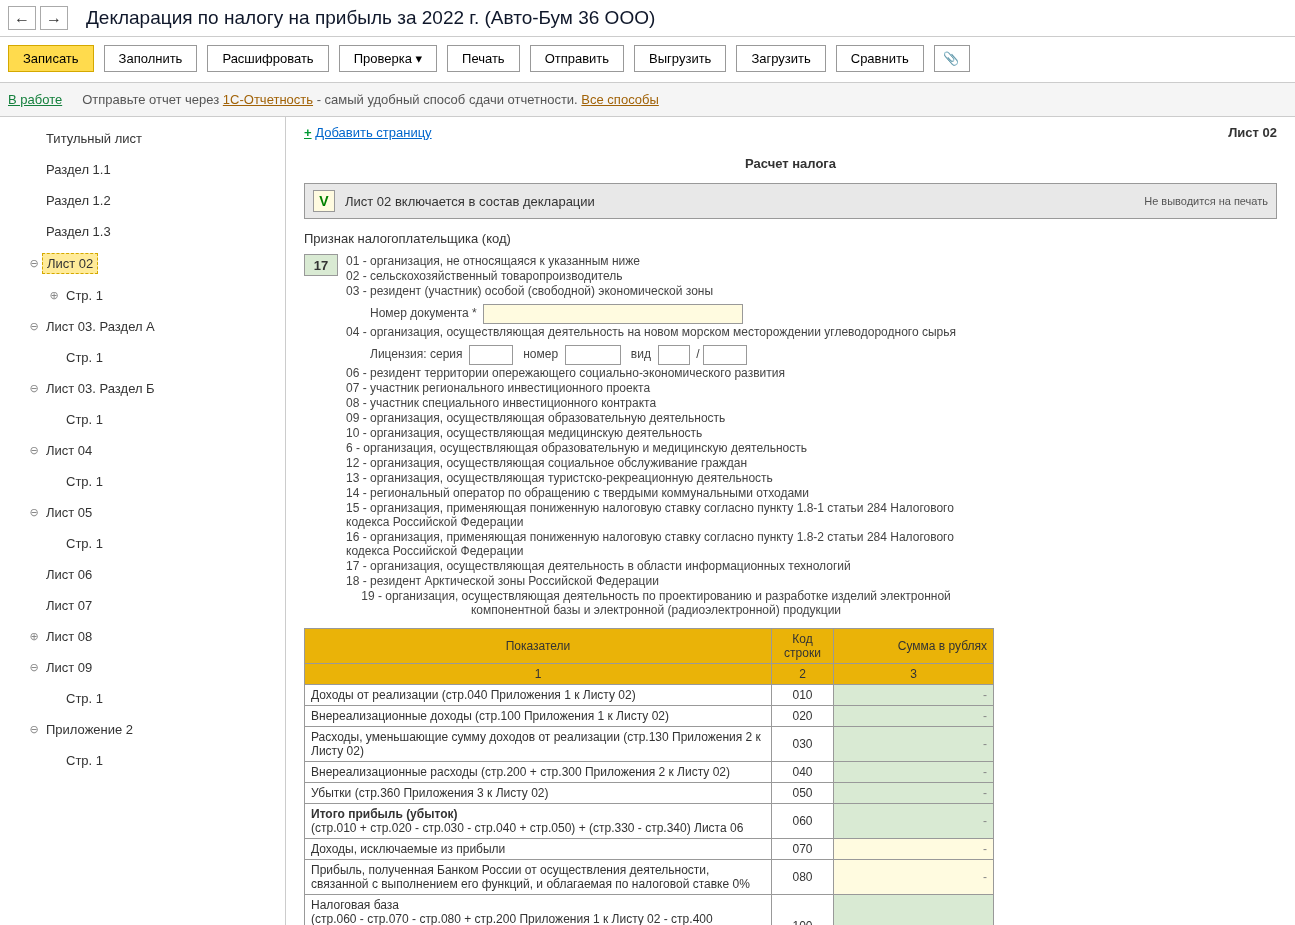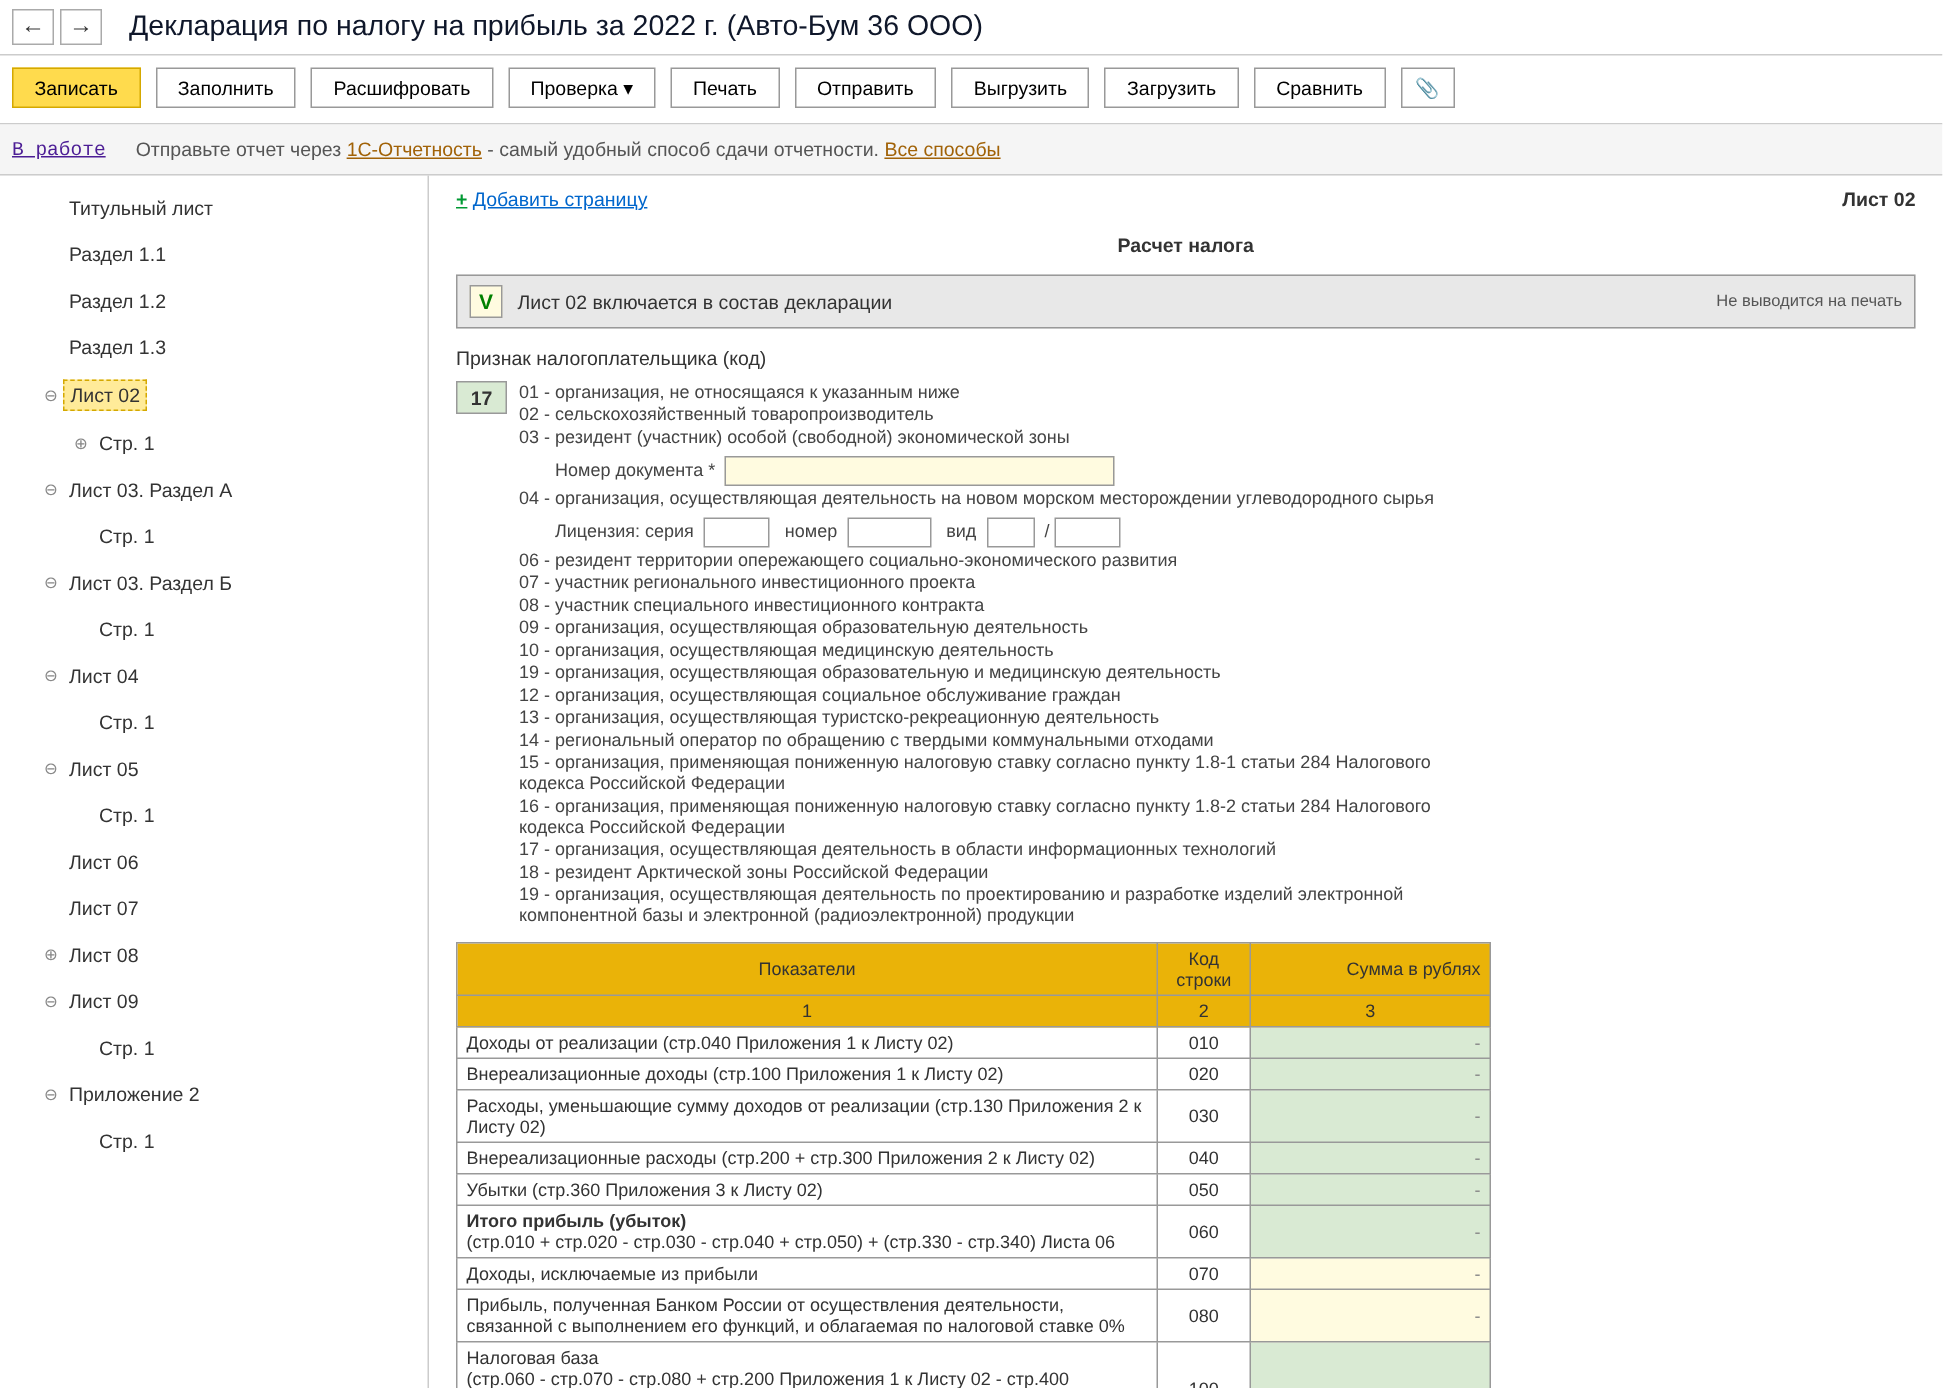--- a/index.html
+++ b/index.html
@@ -5,21 +5,21 @@
 * { box-sizing: border-box; }
 body { margin: 0; font-family: Arial, sans-serif; font-size: 13px; color: #333; background: #fff; }
 .titlebar { display: flex; align-items: center; padding: 6px 8px; border-bottom: 1px solid #ccc; }
 .nav-btn { width: 28px; height: 24px; border: 1px solid #aaa; background: #fff; display: flex; align-items: center; justify-content: center; margin-right: 4px; cursor: pointer; font-size: 16px; }
 .page-title { font-size: 19px; margin-left: 14px; color: #0f172a; }
 .toolbar { display: flex; align-items: center; padding: 8px 8px 10px 8px; gap: 10px; border-bottom: 1px solid #ccc; }
 .btn { border: 1px solid #999; background: #fff; padding: 5px 14px; cursor: pointer; font-size: 13px; }
 .btn-yellow { background: #ffdb4d; border-color: #d4a800; font-weight: normal; }
 .btn-icon { padding: 5px 9px; }
 .infobar { display: flex; align-items: center; padding: 9px 8px; background: #f5f5f5; border-bottom: 1px solid #ccc; gap: 20px; }
-.status-link { text-decoration: underline; color: #4c1d95; cursor: pointer; font-family: Liberation Mono, monospace; }
+.status-link { text-decoration: underline; color: #15803d; cursor: pointer; }
 .info-text { color: #555; }
 .info-text a { color: #a16207; }
 .main { display: flex; height: calc(100% - 120px); }
 .sidebar { width: 286px; border-right: 1px solid #ccc; overflow: auto; padding-top: 6px; }
 .tree-item { display: flex; align-items: center; padding: 6px 4px 6px 8px; cursor: pointer; font-size: 13px; }
 .tree-item .toggle { width: 16px; text-align: center; color: #888; font-size: 11px; }
 .tree-item .label { padding: 2px 4px; }
 .tree-item.active .label { background: #ffeb99; border: 1px dashed #d4a800; }
 .tree-lvl1 { padding-left: 26px; }
 .tree-lvl2 { padding-left: 46px; }
@@ -206,29 +206,29 @@
           &nbsp;&nbsp;<span>вид</span>
           &nbsp;<input class="text-input small-input" style="width: 32px;">
           &nbsp;/&nbsp;<input class="text-input small-input" style="">
         </div>
         <div id="codes-bottom">
             <div style="padding-left: 0px;">06 - резидент территории опережающего социально-экономического развития</div>
             <div style="padding-left: 0px;">07 - участник регионального инвестиционного проекта</div>
             <div style="padding-left: 0px;">08 - участник специального инвестиционного контракта</div>
             <div style="padding-left: 0px;">09 - организация, осуществляющая образовательную деятельность</div>
             <div style="padding-left: 0px;">10 - организация, осуществляющая медицинскую деятельность</div>
-            <div style="padding-left: 0px;">19 - организация, осуществляющая образовательную и медицинскую деятельность</div>
+            <div style="padding-left: 0px;">6 - организация, осуществляющая образовательную и медицинскую деятельность</div>
             <div style="padding-left: 0px;">12 - организация, осуществляющая социальное обслуживание граждан</div>
             <div style="padding-left: 0px;">13 - организация, осуществляющая туристско-рекреационную деятельность</div>
             <div style="padding-left: 0px;">14 - региональный оператор по обращению с твердыми коммунальными отходами</div>
             <div style="padding-left: 0px;">15 - организация, применяющая пониженную налоговую ставку согласно пункту 1.8-1 статьи 284 Налогового кодекса Российской Федерации</div>
             <div style="padding-left: 0px;">16 - организация, применяющая пониженную налоговую ставку согласно пункту 1.8-2 статьи 284 Налогового кодекса Российской Федерации</div>
             <div style="padding-left: 0px;">17 - организация, осуществляющая деятельность в области информационных технологий</div>
             <div style="padding-left: 0px;">18 - резидент Арктической зоны Российской Федерации</div>
-            <div style="padding-left: 0px;">19 - организация, осуществляющая деятельность по проектированию и разработке изделий электронной компонентной базы и электронной (радиоэлектронной) продукции</div>
+            <div style="padding-left: 0px; text-align: center;">19 - организация, осуществляющая деятельность по проектированию и разработке изделий электронной компонентной базы и электронной (радиоэлектронной) продукции</div>
           </div>
       </div>
     </div>
 
     <table class="table">
       <thead>
         <tr>
           <th>Показатели</th>
           <th class="col-code">Код строки</th>
           <th class="col-sum">Сумма в рублях</th>

